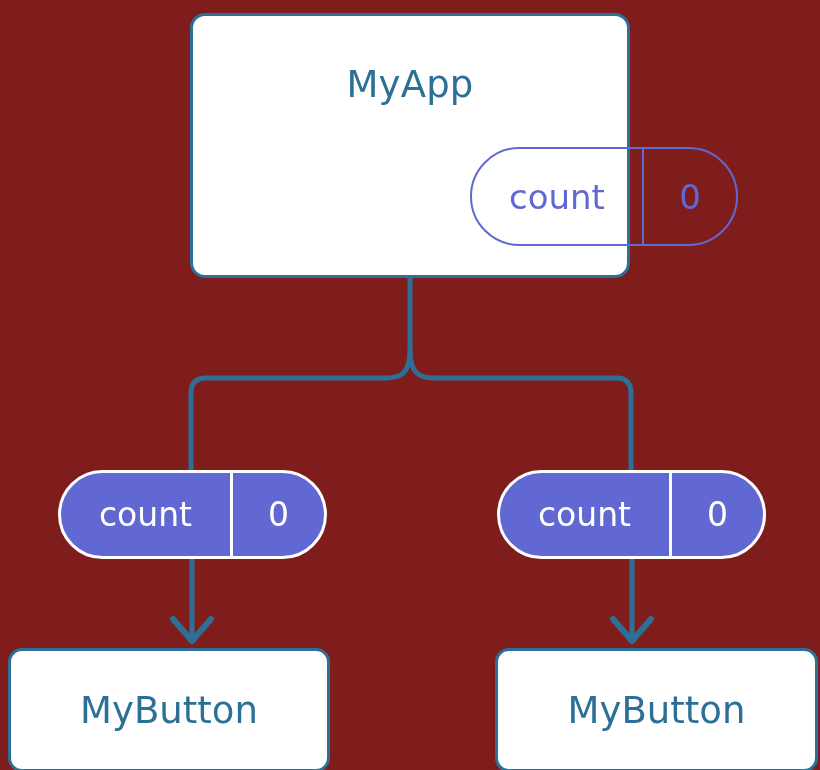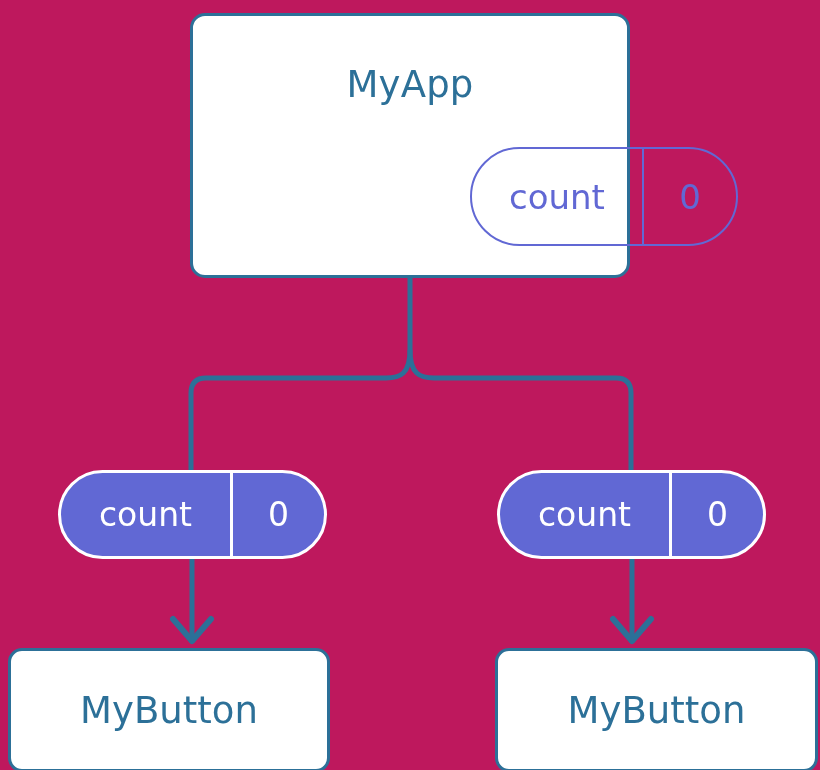--- a/index.html
+++ b/index.html
@@ -9,21 +9,21 @@
   body {
     width: 820px;
     height: 770px;
     overflow: hidden;
     font-family: "DejaVu Sans", "Liberation Sans", sans-serif;
   }
   #stage {
     position: relative;
     width: 820px;
     height: 770px;
-    background: #be185d;
+    background: #7f1d1d;
     overflow: hidden;
   }
   #wires {
     position: absolute;
     left: 0;
     top: 0;
     width: 820px;
     height: 770px;
   }
 

